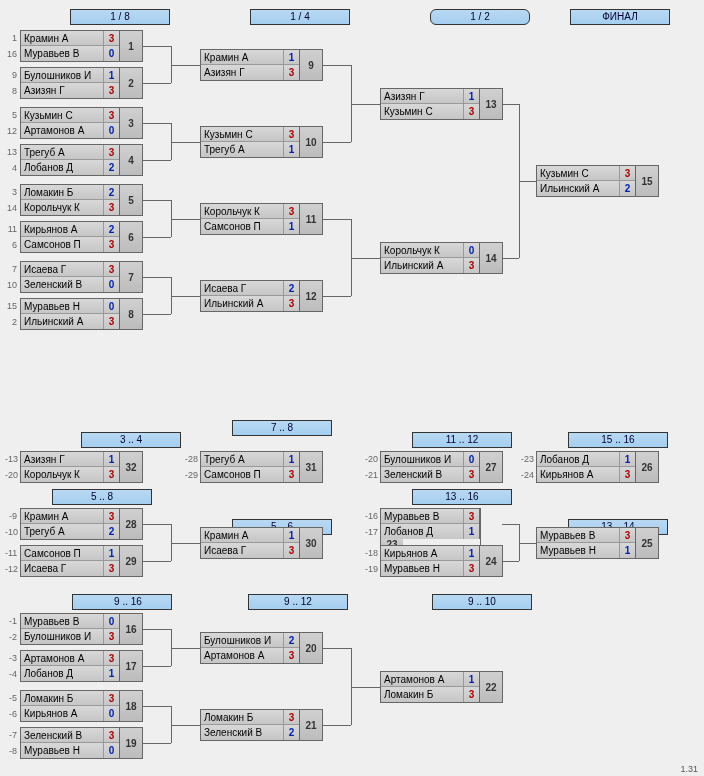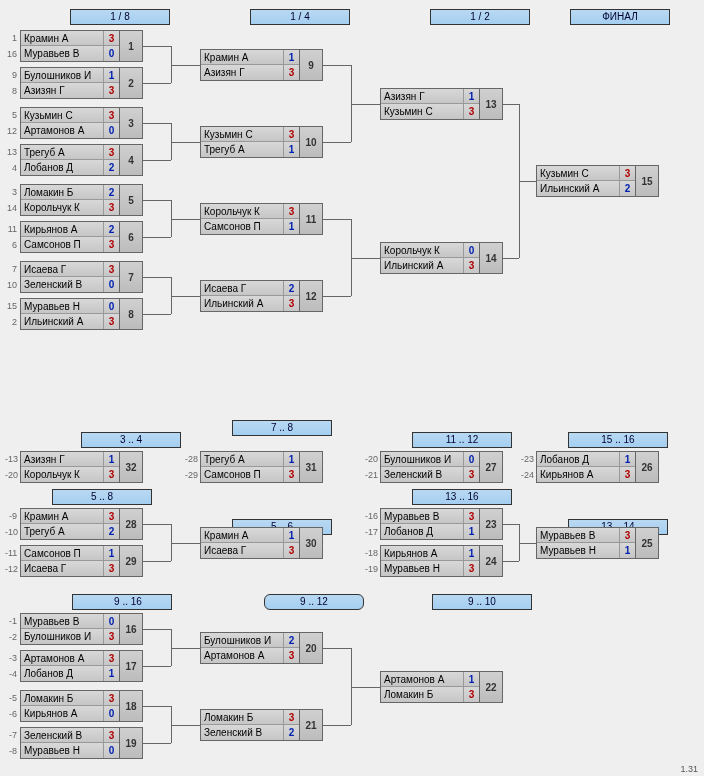--- a/index.html
+++ b/index.html
@@ -88,32 +88,32 @@
     bottom: 2px;
     font-size: 9px;
     color: #555;
   }
 </style>
 </head>
 <body>
 <div class="canvas" id="canvas">
     <div class="hdr" style="left: 70px; top: 9px;">1 / 8</div>
     <div class="hdr" style="left: 250px; top: 9px;">1 / 4</div>
-    <div class="hdr" style="left: 430px; top: 9px;">1 / 2</div>
+    <div class="hdr" style="left: 430px; top: 9px; border-radius: 6px;">1 / 2</div>
     <div class="hdr" style="left: 570px; top: 9px;">ФИНАЛ</div>
     <div class="hdr" style="left: 52px; top: 432px; margin-left: 29px;">3 .. 4</div>
     <div class="hdr" style="left: 232px; top: 420px;">7 .. 8</div>
     <div class="hdr" style="left: 412px; top: 432px;">11 .. 12</div>
     <div class="hdr" style="left: 568px; top: 432px;">15 .. 16</div>
     <div class="hdr" style="left: 52px; top: 489px;">5 .. 8</div>
     <div class="hdr" style="left: 232px; top: 519px;">5 .. 6</div>
     <div class="hdr" style="left: 412px; top: 489px;">13 .. 16</div>
     <div class="hdr" style="left: 568px; top: 519px;">13 .. 14</div>
     <div class="hdr" style="left: 72px; top: 594px; padding-left: 12px;">9 .. 16</div>
-    <div class="hdr" style="left: 264px; top: 594px; border-radius: 6px;">9 .. 12</div>
+    <div class="hdr" style="left: 248px; top: 594px;">9 .. 12</div>
     <div class="hdr" style="left: 432px; top: 594px;">9 .. 10</div>
     <div class="match" style="left: 20px; top: 30px;">
       <div class="seed" style="top: 0px;">1</div>
       <div class="seed" style="top: 16px;">16</div>
       <div class="players">
         <div class="player-row">
           <div class="name">Крамин А</div>
           <div class="score win">3</div>
         </div>
         <div class="player-row">
@@ -415,21 +415,21 @@
           <div class="name">Крамин А</div>
           <div class="score lose">1</div>
         </div>
         <div class="player-row">
           <div class="name">Исаева Г</div>
           <div class="score win">3</div>
         </div>
       </div>
       <div class="midbox">30</div>
     </div>
-    <div class="match" style="left: 380px; top: 508px;">
+    <div class="match" style="left: 380px; top: 508px; flex-direction: column;">
       <div class="seed" style="top: 0px;">-16</div>
       <div class="seed" style="top: 16px;">-17</div>
       <div class="players">
         <div class="player-row">
           <div class="name">Муравьев В</div>
           <div class="score win">3</div>
         </div>
         <div class="player-row">
           <div class="name">Лобанов Д</div>
           <div class="score lose">1</div>

